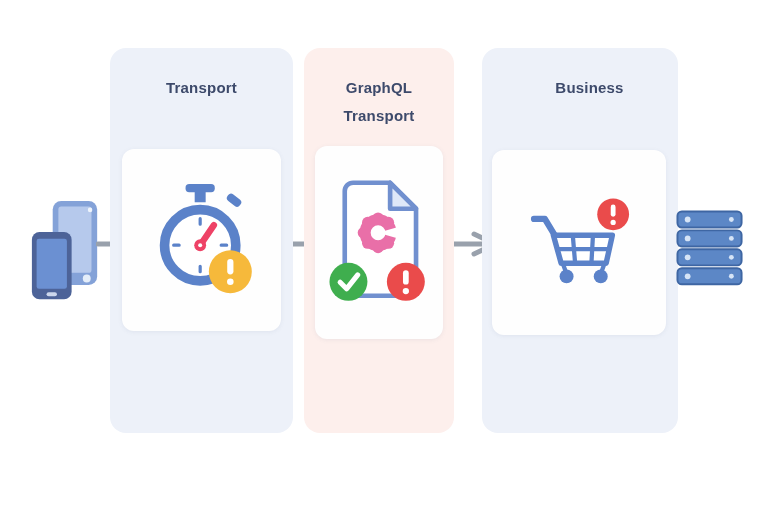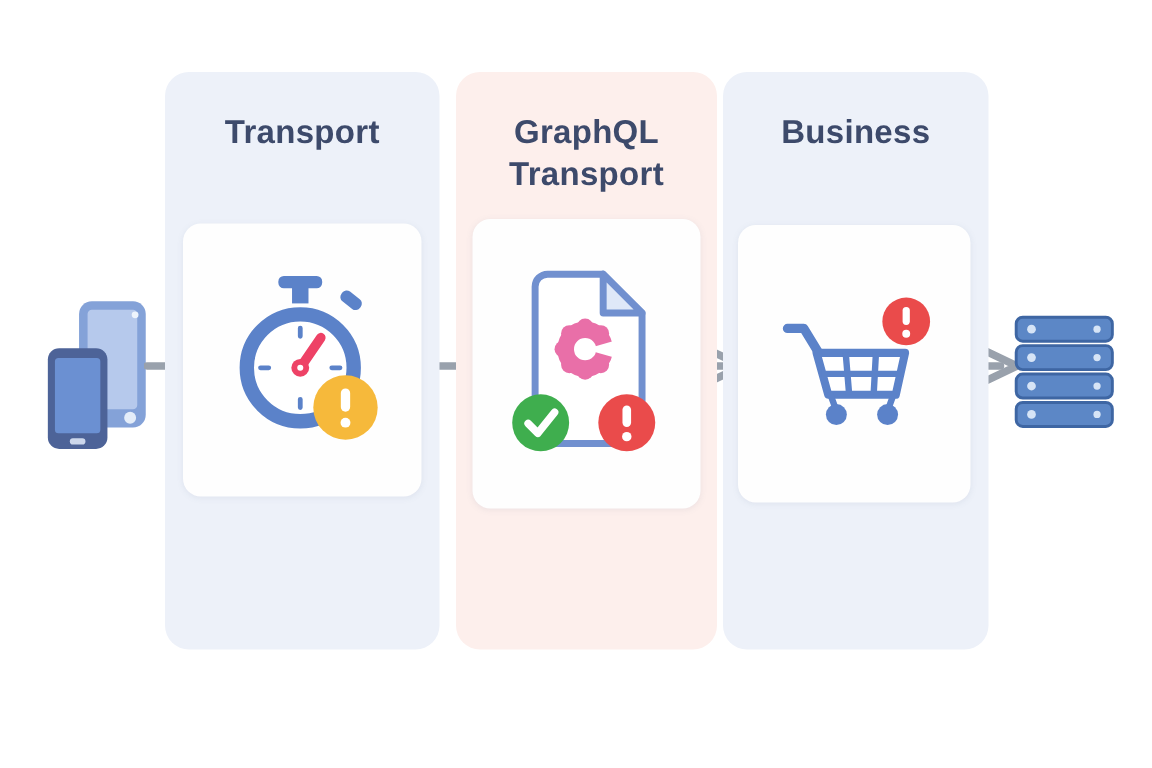--- a/index.html
+++ b/index.html
@@ -1,22 +1,22 @@
 <!DOCTYPE html>
 <html><head>
 <meta charset="utf-8">
 <style>
   html,body{margin:0;padding:0;background:#ffffff;}
   .canvas{position:relative;width:768px;height:512px;background:#ffffff;overflow:hidden;
           font-family:"Liberation Sans", sans-serif;}
   .stage{position:absolute;top:48px;height:385px;border-radius:16px;}
   .stage.s1{left:110px;width:183px;background:#edf1f9;}
-  .stage.s2{left:304px;width:174px;background:#fdefec;}
-  .stage.s3{left:482px;width:177px;background:#edf1f9;}
-  .stage-title{margin-top:26px;text-align:center;font-size:22px;font-weight:600;
+  .stage.s2{left:304px;width:150px;background:#fdefec;}
+  .stage.s3{left:482px;width:177px;background:#edf1f9;padding-left:19px;}
+  .stage-title{margin-top:26px;text-align:center;font-size:15px;font-weight:600;
                color:#3d4a6b;line-height:28px;letter-spacing:.2px;}
   .stage-title span{display:block;}
   .stage-card{position:absolute;background:#fefefe;border-radius:12px;
               display:flex;align-items:center;justify-content:center;
               box-shadow:0 1px 4px rgba(100,116,150,0.10);}
   .s1 .stage-card{left:12px;right:12px;top:101px;height:182px;}
   .s2 .stage-card{left:11px;right:11px;top:98px;height:193px;}
   .s3 .stage-card{left:10px;right:12px;top:102px;height:185px;}
   .endpoint{position:absolute;}
   .endpoint.left{left:30px;top:199px;width:70px;}

